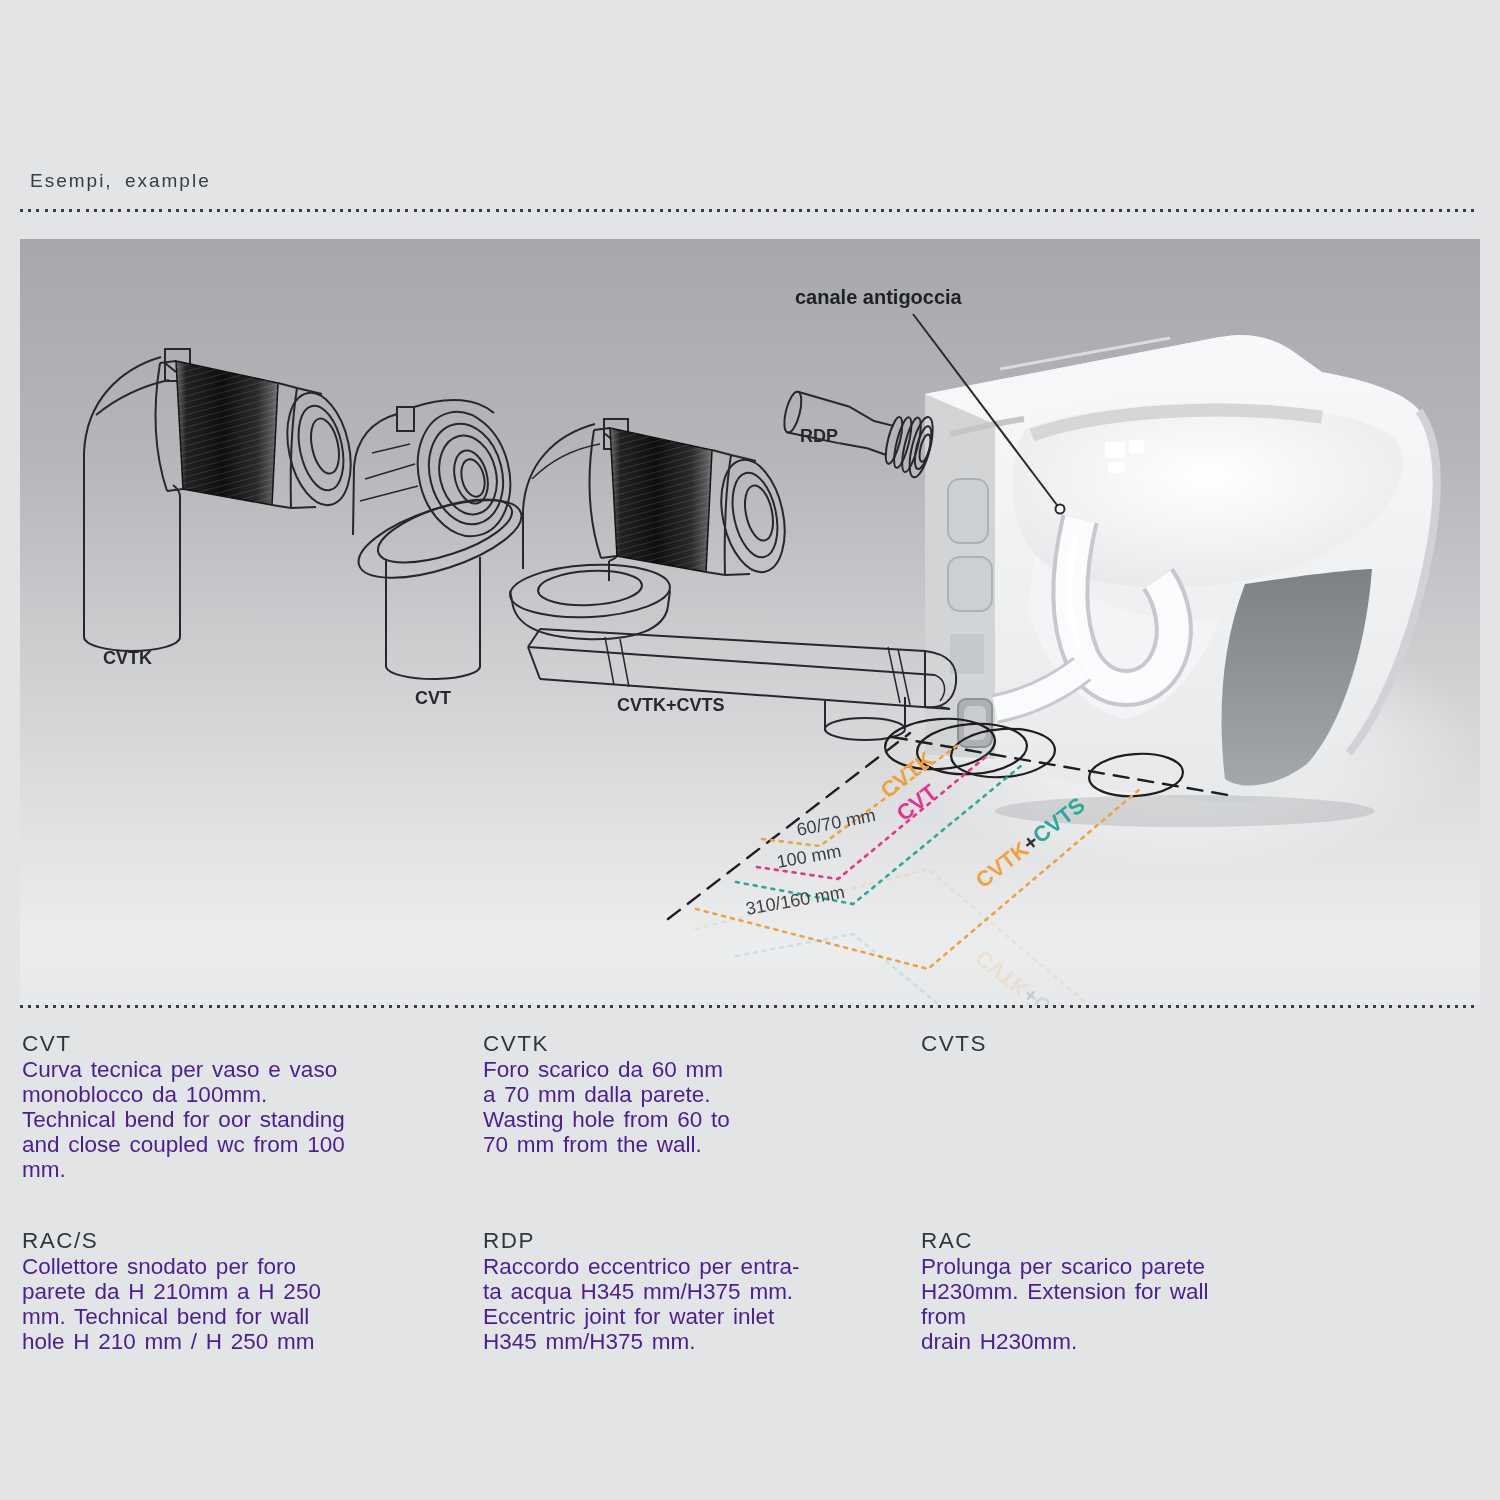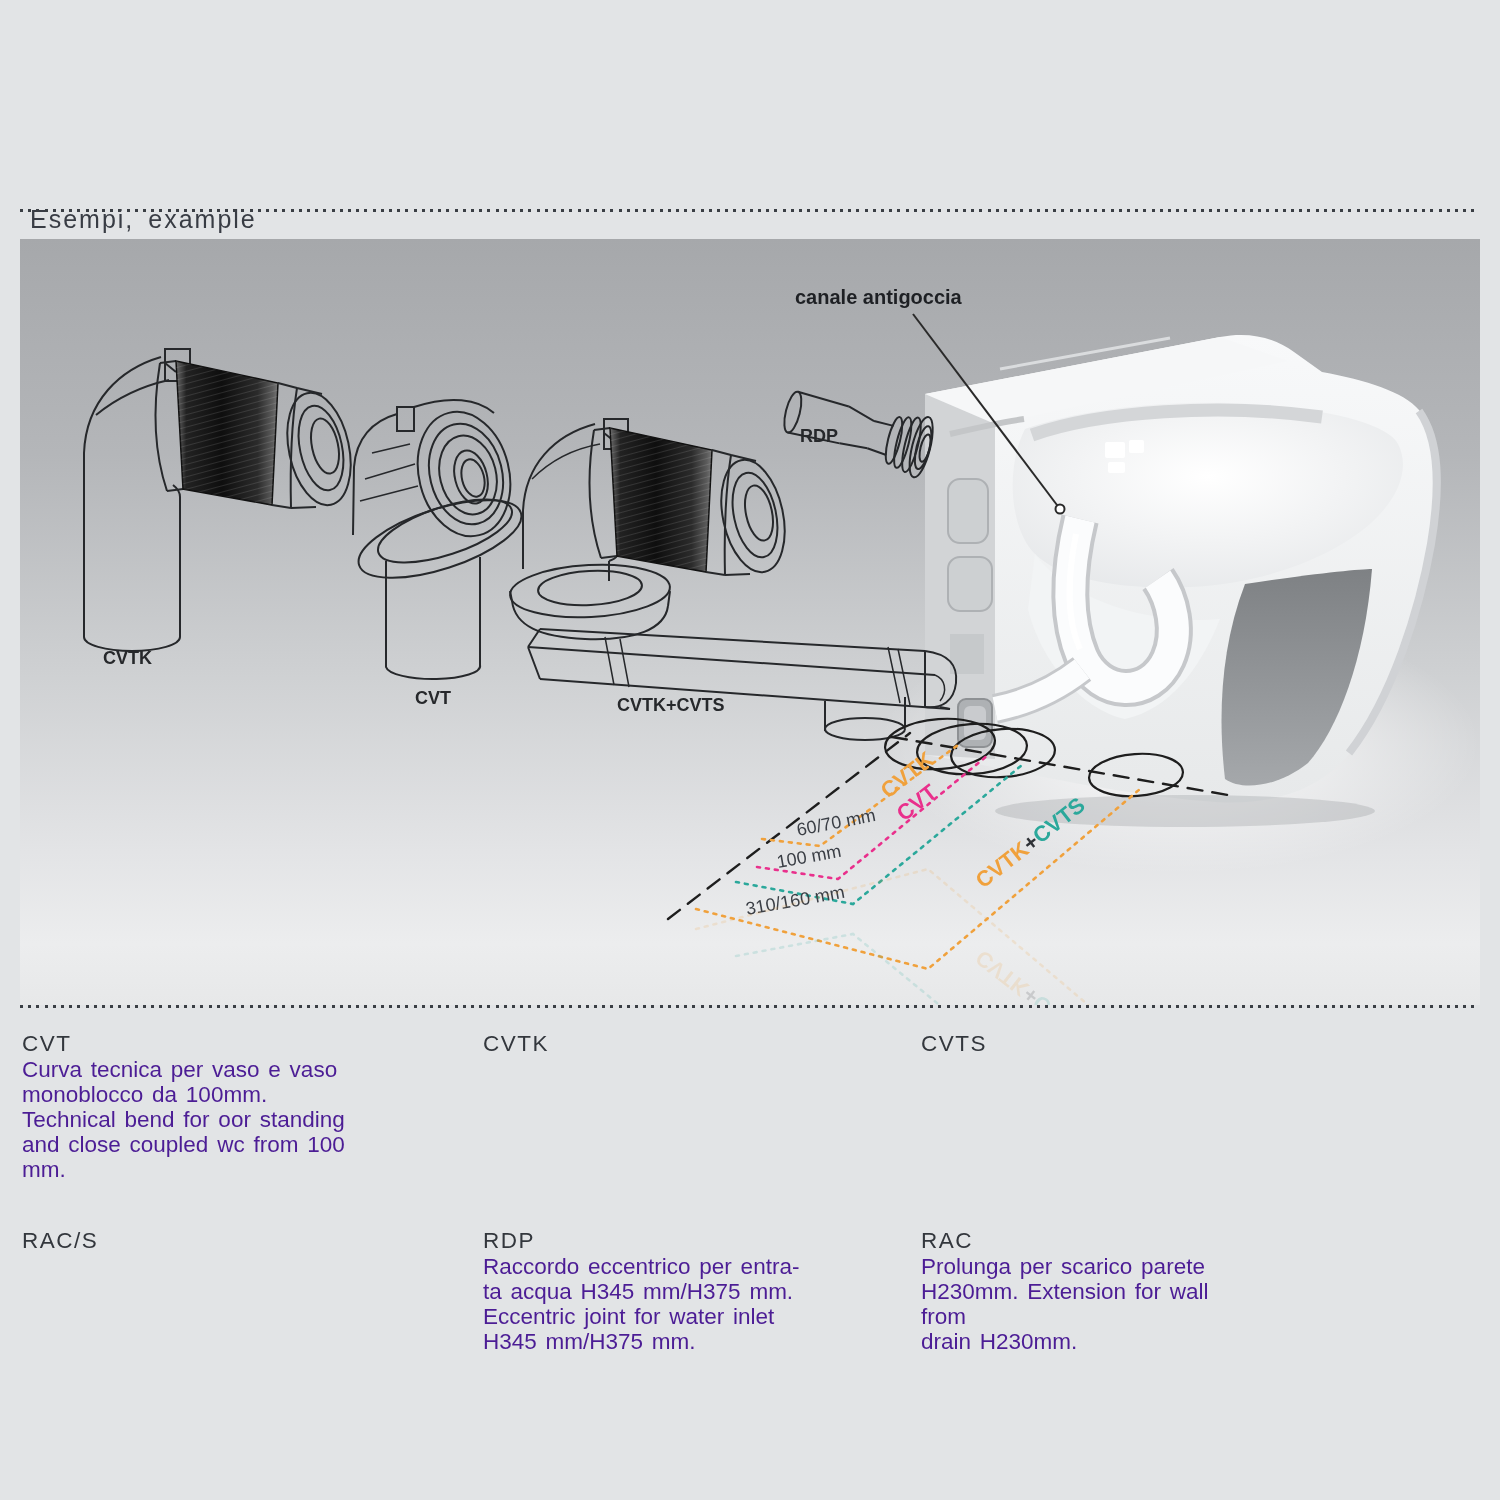--- a/index.html
+++ b/index.html
@@ -1,18 +1,18 @@
 <!DOCTYPE html>
 <html><head>
 <meta charset="utf-8">
 <style>
   html,body{margin:0;padding:0;}
   .page{position:relative;width:1500px;height:1500px;background:#E2E4E6;overflow:hidden;
         font-family:"Liberation Sans", sans-serif;color:#34383F;}
-  .hdr{position:absolute;left:30px;top:170px;font-size:25px;letter-spacing:2px;word-spacing:5px;color:#383C44;margin-top:35px;}
+  .hdr{position:absolute;left:30px;top:170px;font-size:19px;letter-spacing:2px;word-spacing:5px;color:#383C44;}
   .dotted{position:absolute;left:20px;width:1458px;height:3px;
           background:repeating-linear-gradient(90deg,#3A3E44 0 3px,transparent 3px 8.2px);}
   .dotted.top{top:209px;}
   .dotted.bottom{top:1005px;}
   .panel{position:absolute;left:20px;top:239px;width:1460px;height:766px;
          background:linear-gradient(180deg,#A6A8AB 0%,#B4B6B9 28%,#CDCFD1 55%,#E3E4E6 80%,#ECEDEE 92%,#E7E8E9 100%);}
   .panel svg{display:block;}
   .descs{position:absolute;left:0;top:0;width:1500px;}
   .desc{position:absolute;width:340px;}
   .desc .code{font-size:22.5px;line-height:25px;letter-spacing:1.5px;margin:0 0 1px 0;color:#33373D;}
@@ -228,26 +228,34 @@
     <div class="desc r1 c1">
       <div class="code">CVT</div>
       <div class="desc-lines">Curva tecnica per vaso e vaso
 monoblocco da 100mm.
 Technical bend for oor standing
 and close coupled wc from 100
 mm.</div>
     </div>
     <div class="desc r1 c2">
       <div class="code">CVTK</div>
+      <div class="desc-lines">Foro scarico da 60 mm
+a 70 mm dalla parete.
+Wasting hole from 60 to
+70 mm from the wall.</div>
     </div>
     <div class="desc r1 c3">
       <div class="code">CVTS</div>
     </div>
     <div class="desc r2 c1">
       <div class="code">RAC/S</div>
+      <div class="desc-lines">Collettore snodato per foro
+parete da H 210mm a H 250
+mm. Technical bend for wall
+hole H 210 mm / H 250 mm</div>
     </div>
     <div class="desc r2 c2">
       <div class="code">RDP</div>
       <div class="desc-lines">Raccordo eccentrico per entra-
 ta acqua H345 mm/H375 mm.
 Eccentric joint for water inlet
 H345 mm/H375 mm.</div>
     </div>
     <div class="desc r2 c3">
       <div class="code">RAC</div>

